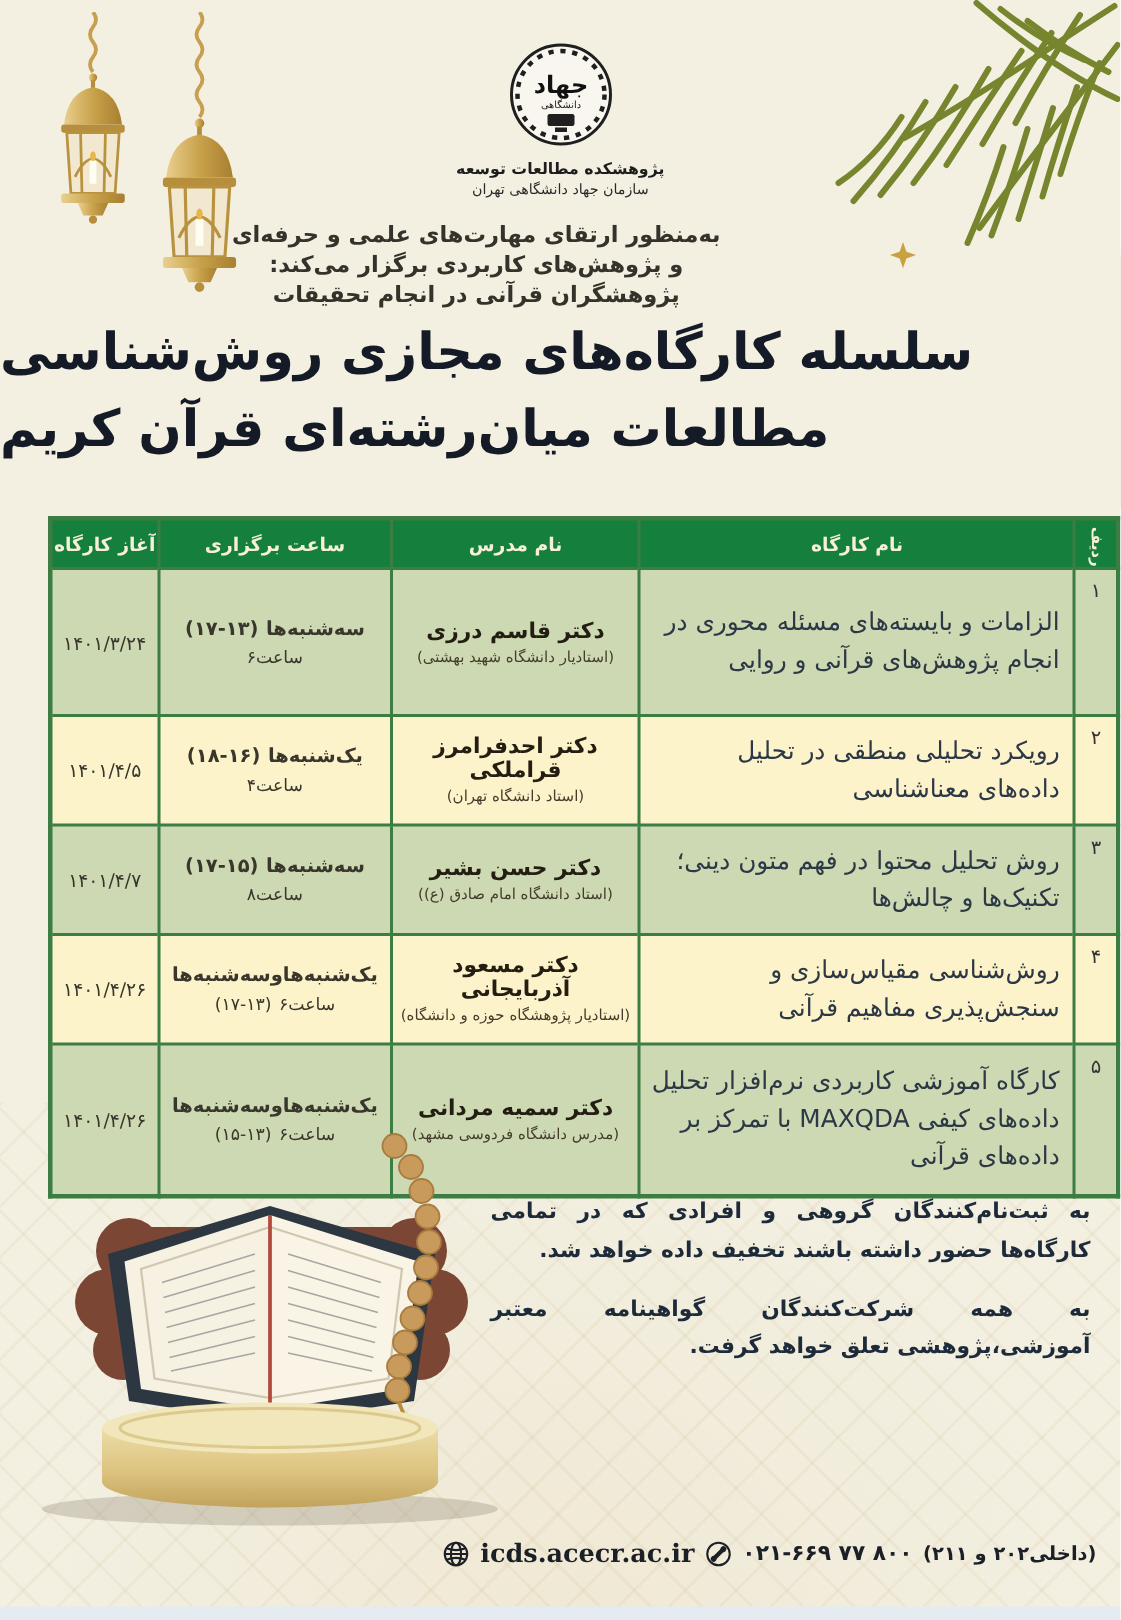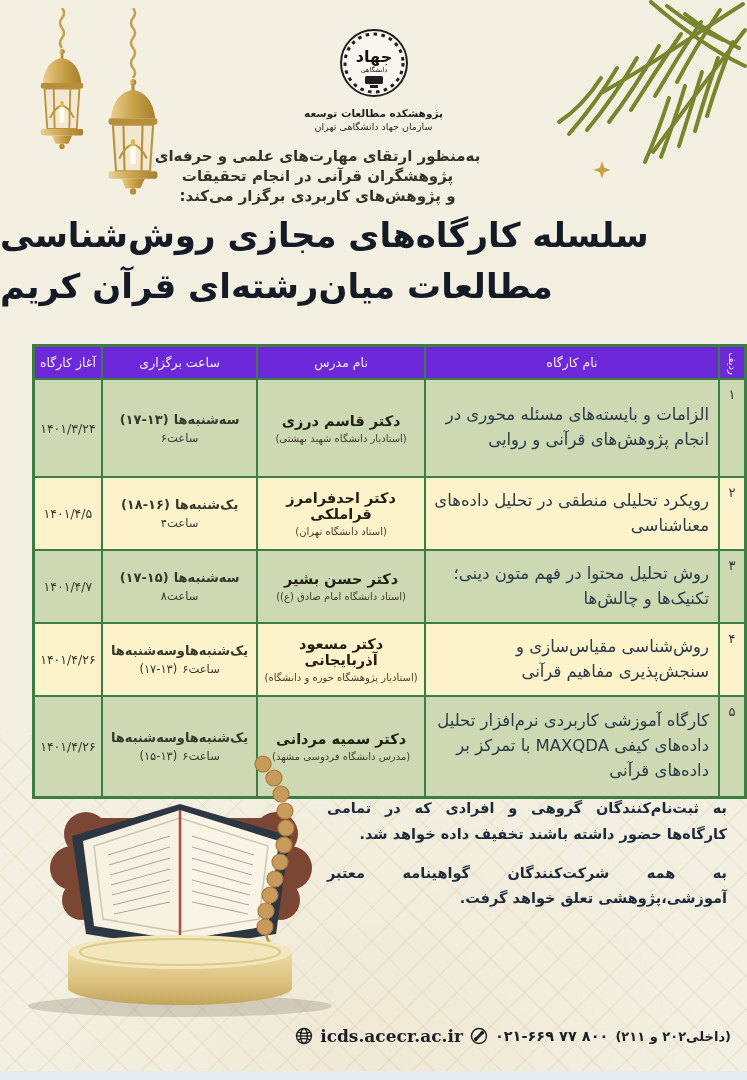--- a/index.html
+++ b/index.html
@@ -31,21 +31,21 @@
   .org-line2{font-size:9.5px;color:#2a2a2a;margin-top:2px;}
   .intro{position:absolute;left:0;top:146px;width:635px;text-align:center;
     font-size:15px;font-weight:bold;color:#35322b;line-height:20px;}
   .title{position:absolute;left:0;top:210px;width:747px;margin:0;text-align:left;
     font-size:34px;font-weight:bold;color:#141a26;line-height:51px;letter-spacing:-.5px;}
 
   
   table.wtable{position:absolute;left:32px;top:344px;border-collapse:collapse;
     border:3px solid #3c7d43;table-layout:fixed;}
   .wtable th,.wtable td{border:2px solid #3c7d43;}
-  .wtable th{background:#6d28d9;color:#f7efd9;font-weight:normal;font-size:12.5px;
+  .wtable th{background:#15803d;color:#f7efd9;font-weight:bold;font-size:12.5px;
     padding:8px 1px;text-align:center;white-space:nowrap;}
   th.h-index{padding:2px 0;}
   .vert{display:inline-block;transform:rotate(90deg);font-size:10px;}
   tr.g td{background:#ccd9b3;}
   tr.c td{background:#fdf3cb;}
   td.ci{width:22px;text-align:center;vertical-align:top;padding-top:7px;
     font-size:13px;color:#333;}
   td.cn{width:284px;text-align:right;vertical-align:middle;padding:5px 9px 5px 5px;
     font-size:16.5px;color:#2c3845;line-height:1.5;}
   td.cm{width:162px;text-align:center;vertical-align:middle;padding:4px 3px;}
@@ -145,22 +145,22 @@
       <text x="0" y="9" text-anchor="middle" font-size="6.5" fill="#111">دانشگاهی</text>
       <rect x="-9" y="13" width="18" height="8" rx="1.5" fill="#1f1f1f"></rect>
       <rect x="-4" y="22" width="8" height="3" fill="#1f1f1f"></rect>
     </svg>
     <div class="org-line1" dir="rtl">پژوهشکده مطالعات توسعه</div>
     <div class="org-line2" dir="rtl">سازمان جهاد دانشگاهی تهران</div>
   </div>
 
   <div class="intro" dir="rtl">
     <div>به‌منظور ارتقای مهارت‌های علمی و حرفه‌ای</div>
+    <div>و پژوهش‌های کاربردی برگزار می‌کند:</div>
     <div>پژوهشگران قرآنی در انجام تحقیقات</div>
-    <div>و پژوهش‌های کاربردی برگزار می‌کند:</div>
   </div>
 
   <h1 class="title" dir="rtl">
     <div>سلسله کارگاه‌های مجازی روش‌شناسی</div>
     <div>مطالعات میان‌رشته‌ای قرآن کریم</div>
   </h1>
 
   <table class="wtable" dir="rtl">
     <colgroup>
       <col style="width:22px">

